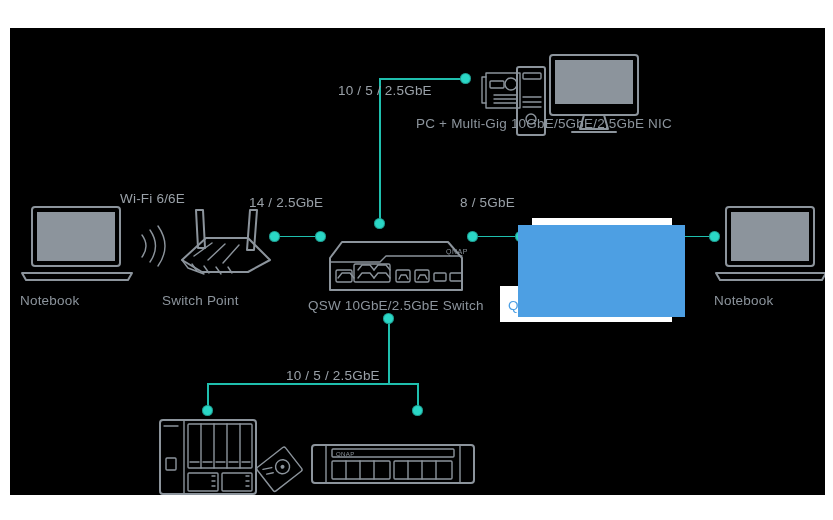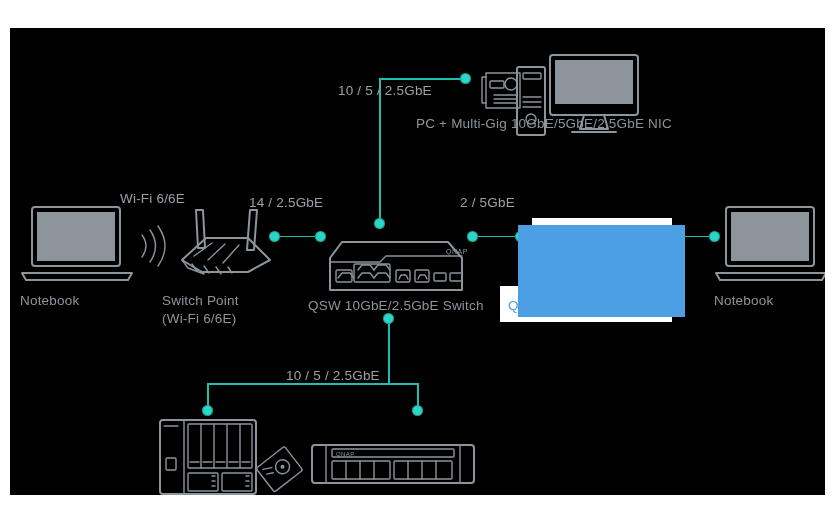--- a/index.html
+++ b/index.html
@@ -56,21 +56,21 @@
     <div class="dot" style="left:505px;top:202.5px;"></div>
     <div class="dot" style="left:655px;top:202.5px;"></div>
     <div class="dot" style="left:699px;top:202.5px;"></div>
     <div class="dot" style="left:373px;top:285px;"></div>
     <div class="dot" style="left:192px;top:377px;"></div>
     <div class="dot" style="left:402.4px;top:377px;"></div>
 
     <div class="speed" style="left:328px;top:55px;">10 / 5 / 2.5GbE</div>
     <div class="speed" style="left:110px;top:163px;text-align:right;">Wi-Fi 6/6E</div>
     <div class="speed" style="left:239px;top:167px;">14 / 2.5GbE</div>
-    <div class="speed" style="left:450px;top:167px;">2 / 5GbE</div>
+    <div class="speed" style="left:450px;top:167px;">8 / 5GbE</div>
     <div class="speed" style="left:276px;top:340px;">10 / 5 / 2.5GbE</div>
 
     <div class="dev" style="left:10px;top:176px;">
       <svg width="114" height="82" viewBox="0 0 114 82">
         <rect class="stroke" x="12" y="3" width="88" height="59" rx="3"></rect>
         <rect class="screen" x="18" y="9" width="76" height="47"></rect>
         <path class="stroke" d="M2 69 H112 L108 76 H6 Z"></path>
       </svg>
     </div>
     <div class="lbl c" style="left:10px;top:265px;width:114px;">Notebook</div>
@@ -92,21 +92,20 @@
         <path class="stroke1" d="M38 52 L55 36"></path>
         <path class="stroke1" d="M53 55 L69 37"></path>
         <path class="stroke1" d="M12 52 L18 60 L34 66"></path>
         <path class="stroke1" d="M22 56 L27 63"></path>
         <path class="stroke1" d="M34 58 L39 65"></path>
         <path class="stroke1" d="M46 59 L51 66"></path>
         <path class="stroke1" d="M58 59 L62 65"></path>
       </svg>
     </div>
     <div class="lbl c" style="left:152px;top:265px;width:120px;">Switch Point</div>
-    <div class="lbl c" style="left:152px;top:283px;width:120px;">(Wi-Fi 6/6E)</div>
 
     <div class="dev" style="left:312px;top:210px;">
       <svg width="146" height="58" viewBox="0 0 146 58">
         <path class="stroke" d="M8 20 L20 4 H126 L140 20 V52 H8 Z"></path>
         <path class="stroke1" d="M8 24 H58 L64 18 H140"></path>
         <rect class="stroke1" x="14" y="32" width="16" height="12" rx="1.5"></rect>
         <rect class="stroke1" x="32" y="26" width="36" height="18" rx="1.5"></rect>
         <path class="stroke1" d="M16 40 l4-5 h8 l4 5"></path>
         <path class="stroke1" d="M36 40 l4-5 h8 l4 5"></path>
         <path class="stroke1" d="M52 40 l4-5 h8 l4 5"></path>

